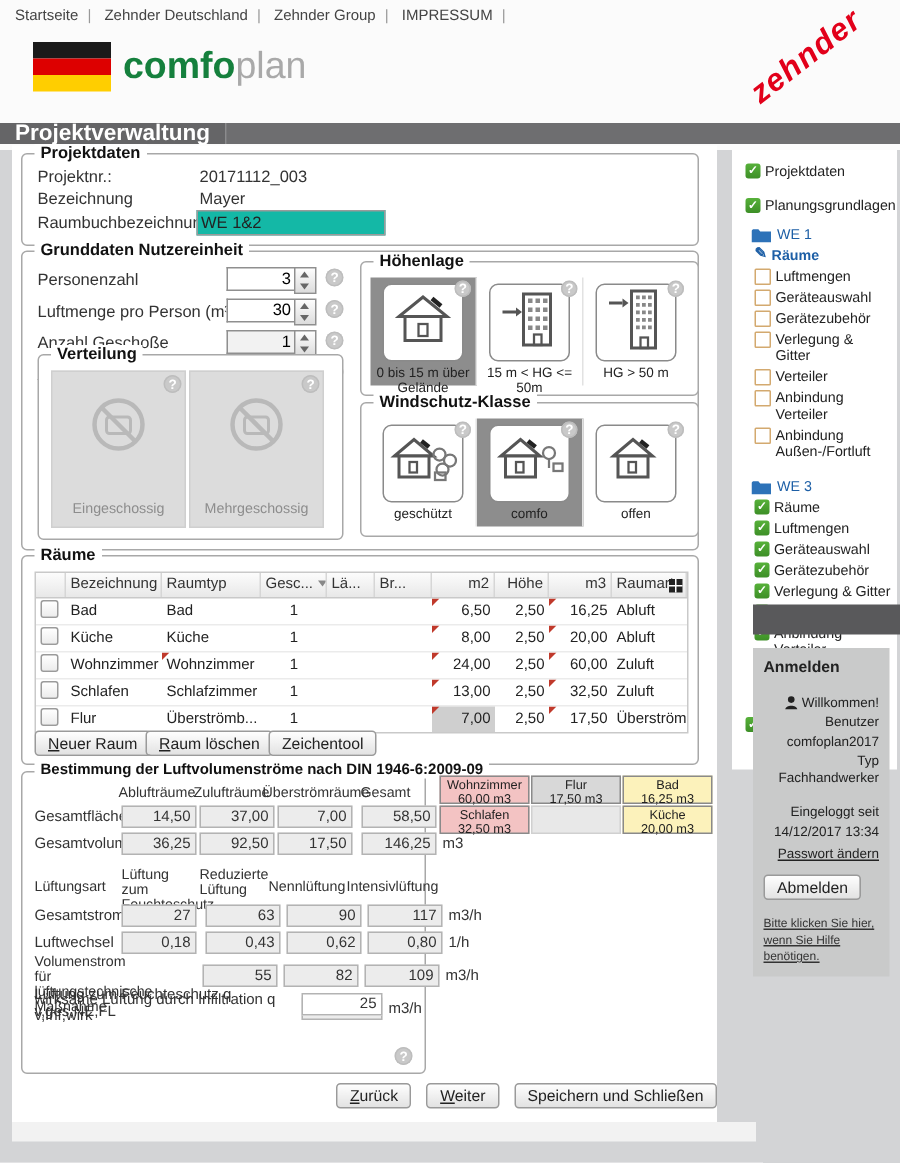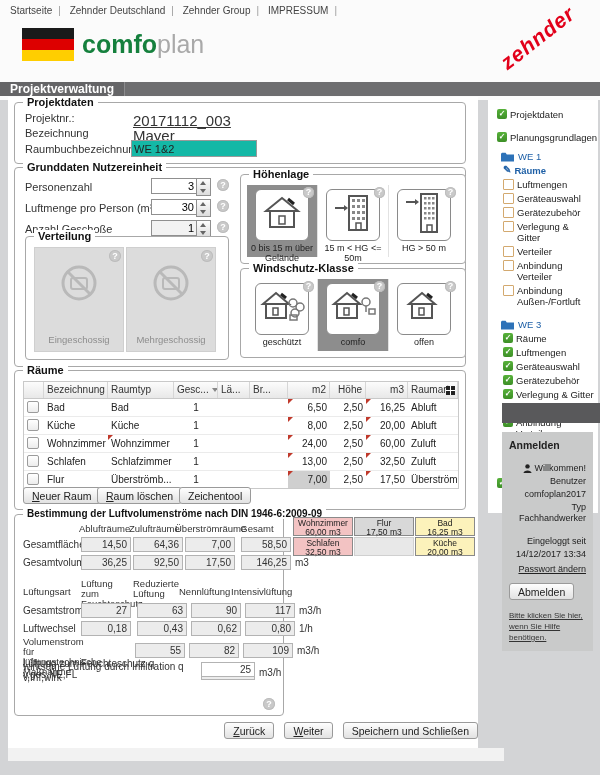--- a/index.html
+++ b/index.html
@@ -14,34 +14,34 @@
   #logo{position:absolute;left:22px;top:28px;display:flex;align-items:center;}
   #flag{width:52px;height:33px;display:flex;flex-direction:column;margin-right:8px;}
   #flag div{flex:1;}
   .brandtext{font-size:25px;letter-spacing:0;}
   .brand-bold{font-weight:bold;color:#15803d;text-align:center;}
   .brand-light{color:#a9a9a9;}
   #zlogo{position:absolute;right:18px;top:26px;transform:rotate(-38deg);color:#e2001a;font-size:21px;font-weight:bold;font-style:italic;letter-spacing:1px;}
 
   
   #tabbar{position:absolute;left:0;top:82px;width:600px;height:14px;background:#6e6e70;}
-  #tabbar .tab{display:inline-block;height:14px;line-height:14px;padding:0 10px;color:#fff;font-size:12px;font-weight:bold;border-right:1px solid #8b8b8d;background:#656567;}
+  #tabbar .tab{display:inline-block;height:14px;line-height:14px;padding:0 10px;color:#fff;font-size:15px;font-weight:bold;border-right:1px solid #8b8b8d;background:#656567;}
 
   
   #main{position:absolute;left:8px;top:97px;width:470px;height:651px;background:#fff;}
   #footstrip{position:absolute;left:8px;top:748px;width:496px;height:13px;background:#f2f2f2;}
 
   .fs{position:absolute;border:1px solid #a8a8a8;border-radius:4px;background:#fff;}
   .fs>.legend{position:absolute;top:-7px;left:8px;background:#fff;padding:0 4px;font-weight:bold;font-size:11px;color:#111;white-space:nowrap;}
 
   .help{display:inline-block;width:12px;height:12px;border-radius:50%;background:#c9c9c9;color:#fff;font-size:9px;font-weight:bold;text-align:center;line-height:12px;box-shadow:inset 0 0 0 1px #bdbdbd;}
 
   
   .pd-row{position:absolute;left:10px;font-size:11px;color:#333;}
-  .pd-val{position:absolute;left:118px;font-size:15px;color:#333;text-decoration:underline;}
+  .pd-val{position:absolute;left:118px;font-size:11px;color:#333;}
   input.txt{font-family:"Liberation Sans",sans-serif;font-size:11px;border:1px solid #9a9a9a;height:15px;padding:0 2px;background:#14b8a6;color:#222;}
 
   
   .spin{position:absolute;display:flex;}
   .spin input{width:40px;height:14px;border:1px solid #8f8f8f;border-right:none;font-size:11px;text-align:right;padding:0 2px;font-family:"Liberation Sans",sans-serif;}
   .spinbtns{width:13px;height:16px;border:1px solid #8f8f8f;background:linear-gradient(#fdfdfd,#dcdcdc);display:flex;flex-direction:column;}
   .spinbtns i{flex:1;position:relative;}
   .spinbtns i::after{content:"";position:absolute;left:3px;top:2px;border-left:3px solid transparent;border-right:3px solid transparent;}
   .spinbtns i.up::after{border-bottom:4px solid #666;}
   .spinbtns i.dn::after{border-top:4px solid #666;}
@@ -439,21 +439,21 @@
 
     <div class="bhead" style="left:64px;top:9px;width:48px;text-align:center;">Ablufträume</div>
     <div class="bhead" style="left:114px;top:9px;width:48px;text-align:center;">Zulufträume</div>
     <div class="bhead" style="left:160px;top:9px;width:62px;text-align:center;">Überströmräume</div>
     <div class="bhead" style="left:222px;top:9px;width:40px;text-align:center;">Gesamt</div>
 
     <div class="brow" style="left:8px;top:22px;">
       <span style="width:58px;">Gesamtfläche</span>
       <span class="rbox">14,50</span>
         <span style="width:2px;"></span>
-      <span class="rbox">64,36</span>
+      <span class="rbox">37,00</span>
         <span style="width:2px;"></span>
       <span class="rbox">7,00</span>
         <span style="width:6px;"></span>
       <span class="rbox">58,50</span>
       <span class="unit">m2</span>
     </div>
     <div class="brow" style="left:8px;top:40px;">
       <span style="width:58px;">Gesamtvolumen</span>
       <span class="rbox">36,25</span>
         <span style="width:2px;"></span>

